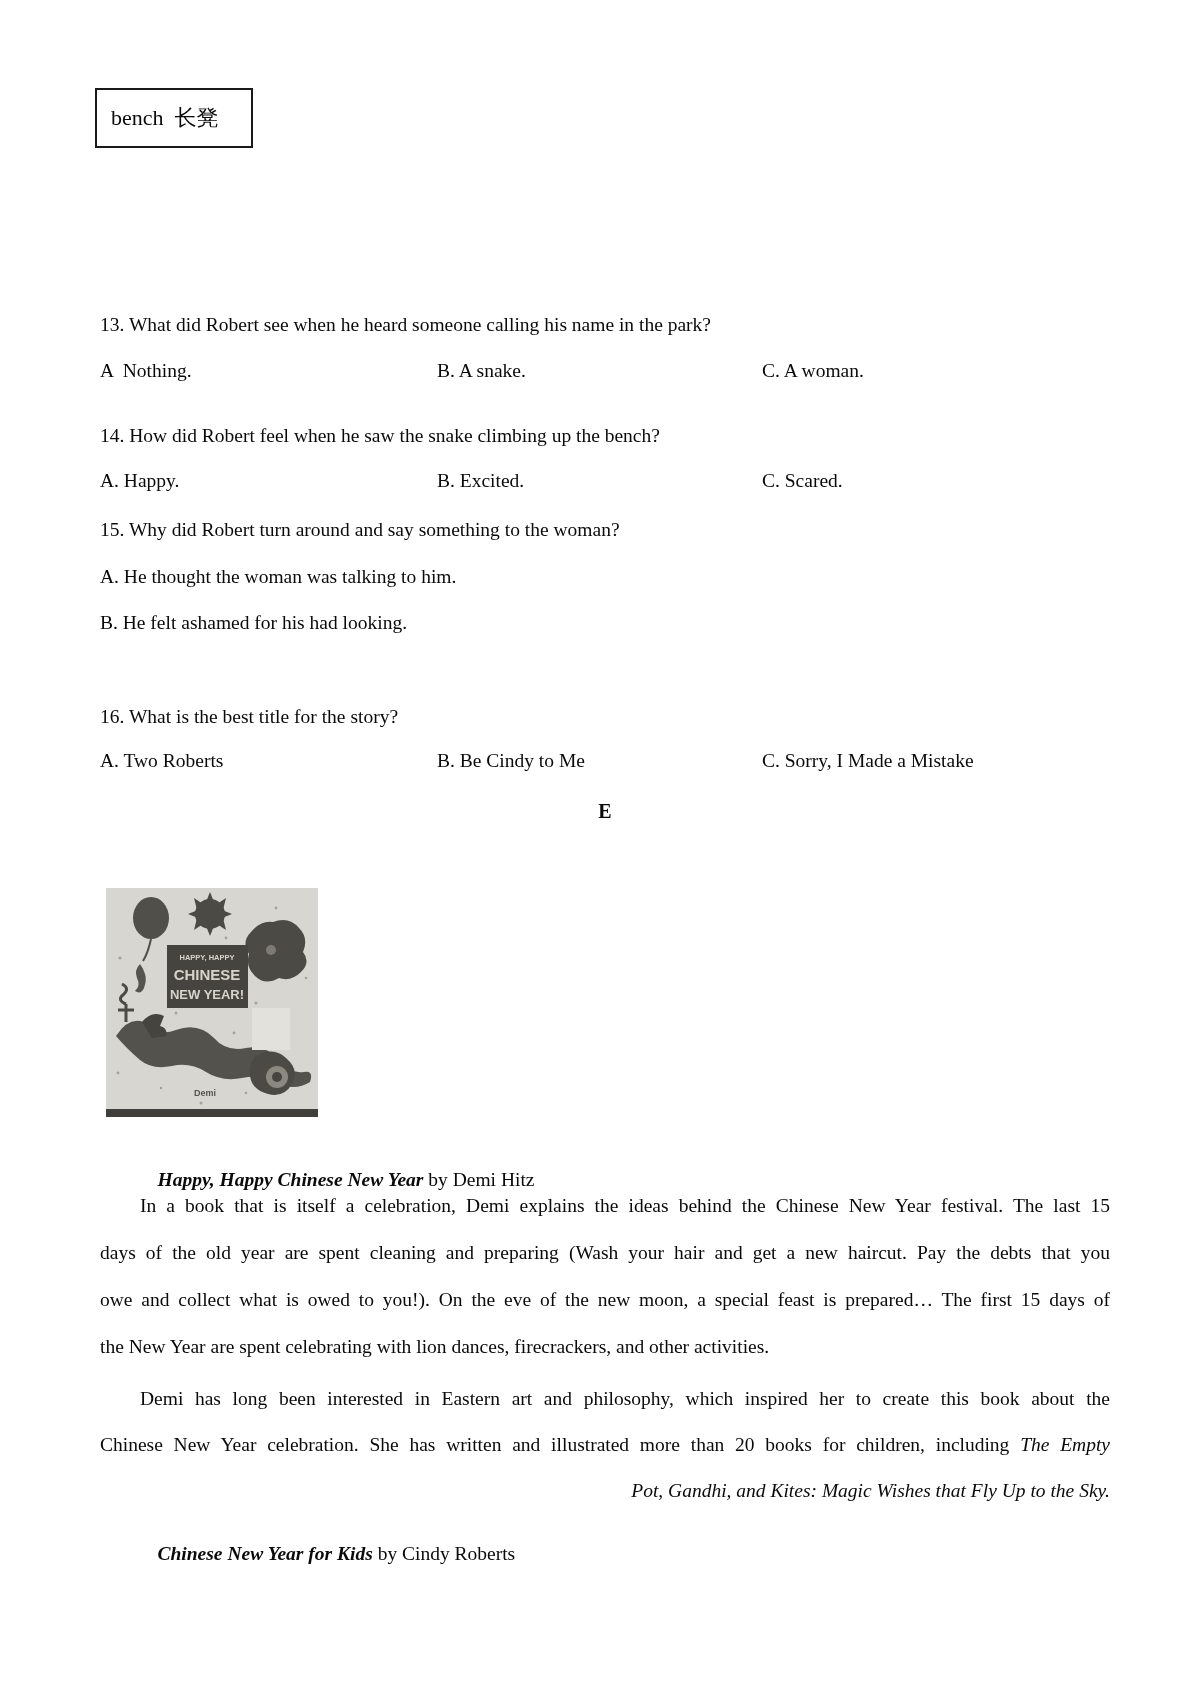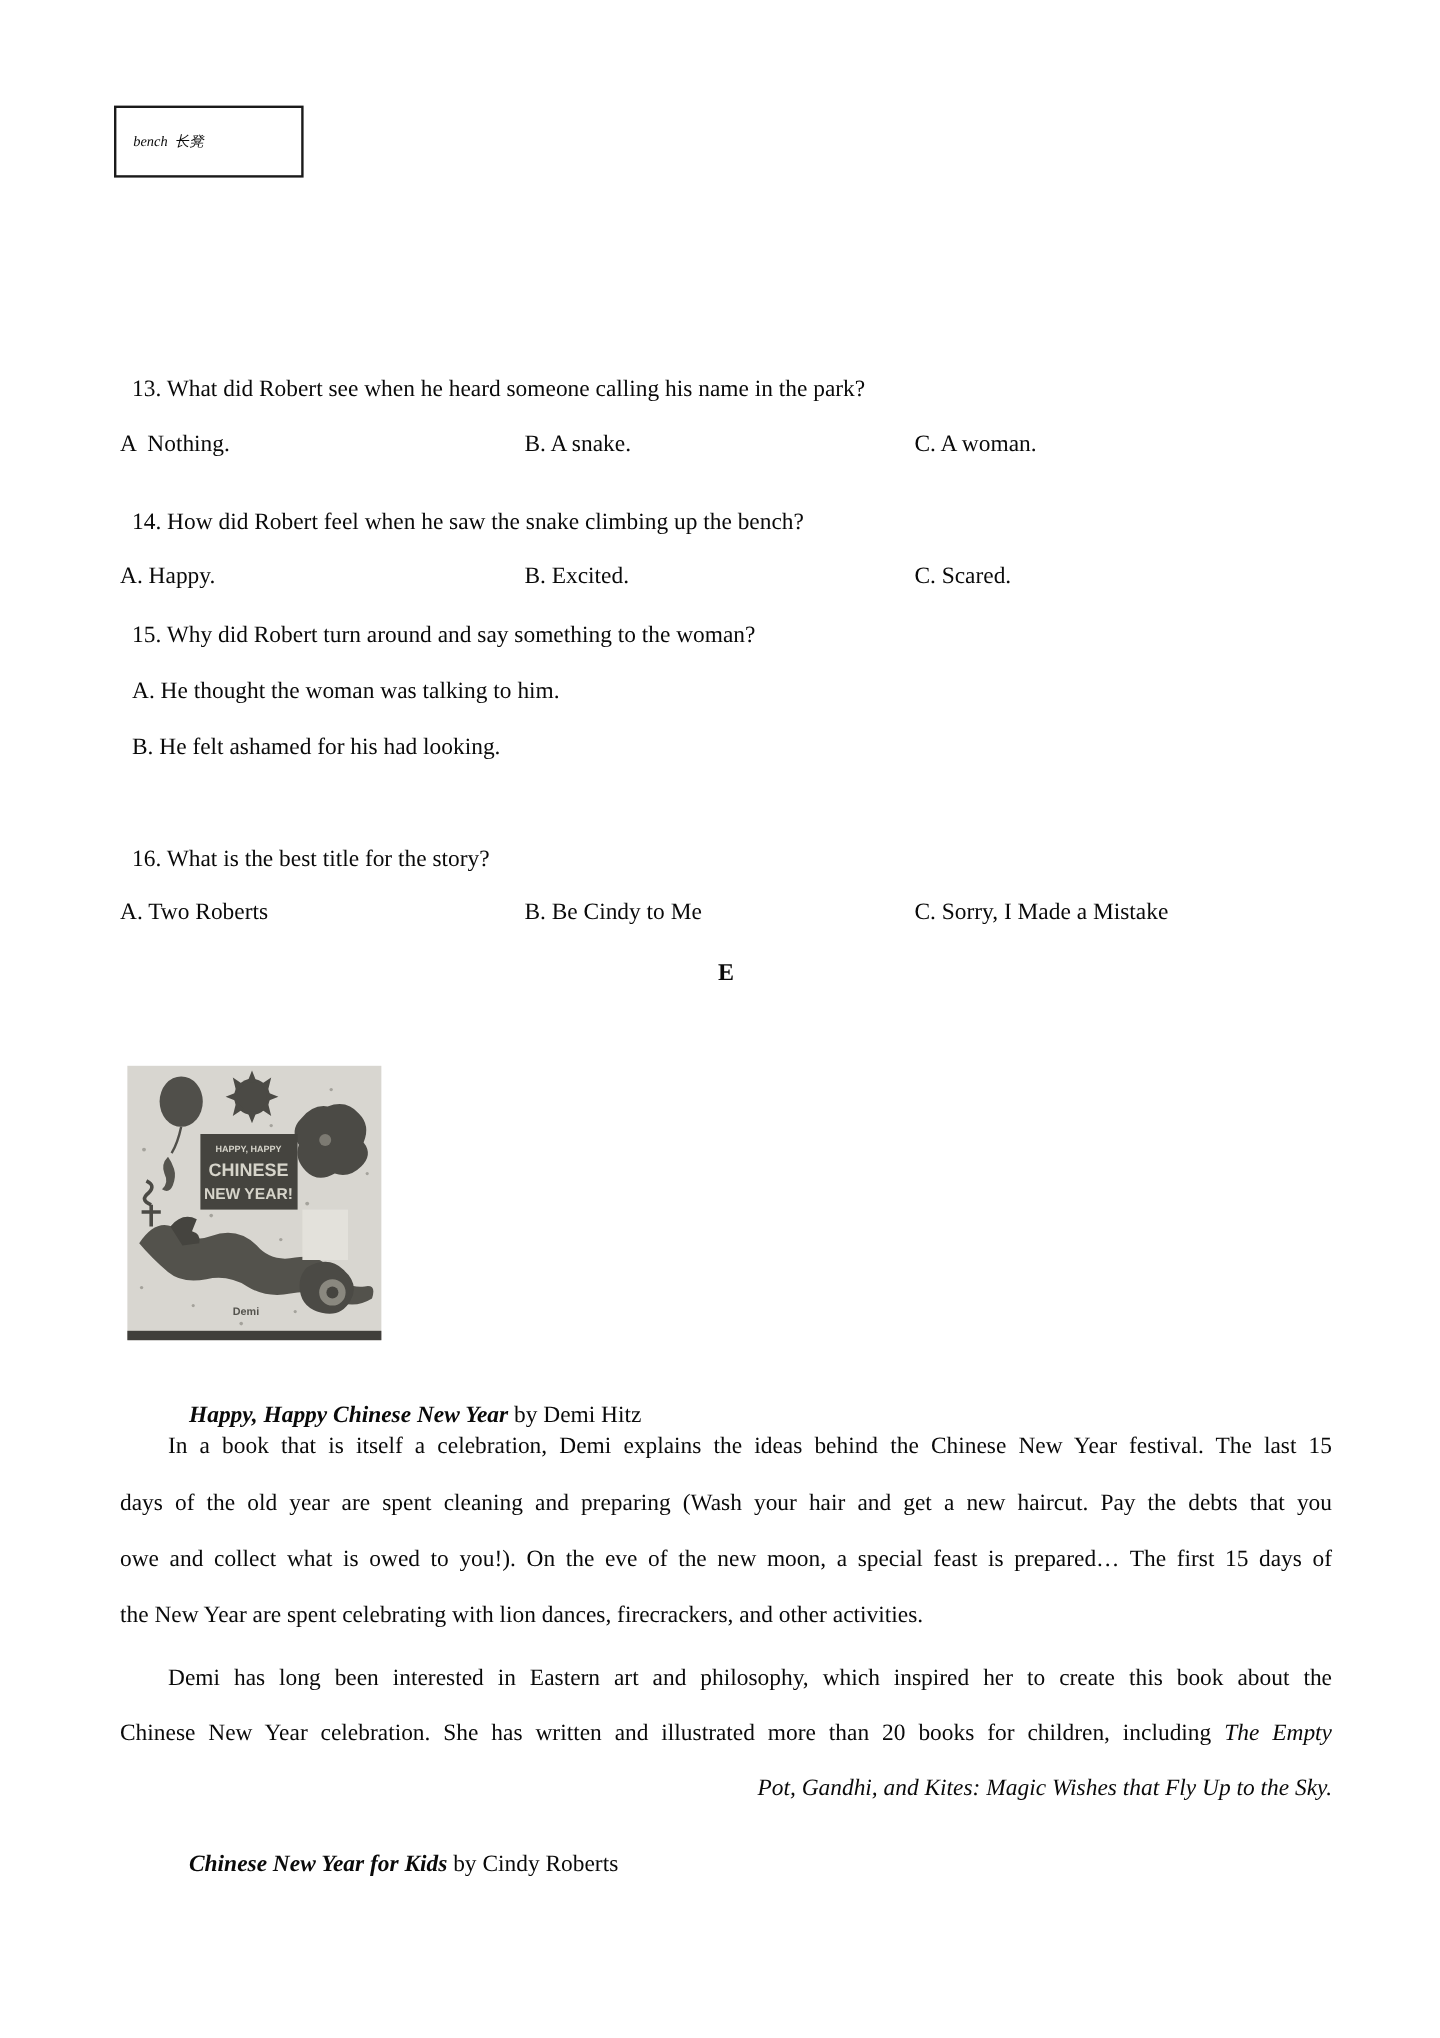--- a/index.html
+++ b/index.html
@@ -15,29 +15,28 @@
   .abs{position:absolute;}
   
   .vocab-box{
     left:95px; top:88px;
     width:158px; height:60px;
     border:2px solid #1a1a1a;
     display:flex; align-items:center;
     box-sizing:border-box;
     padding-left:14px;
   }
-  .vocab-box span{font-size:12px; white-space:pre;font-style:italic;}
+  .vocab-box span{font-size:22px; white-space:pre;}
   
   .qtext{
     left:100px;
     width:1010px;
     font-size:19.5px;
     line-height:23px;
     white-space:pre;
-    margin-left:10px;
   }
   .opt-row{
     left:100px;
     width:1010px;
     height:24px;
   }
   .opt{
     position:absolute;
     top:0;
     font-size:19.5px;

